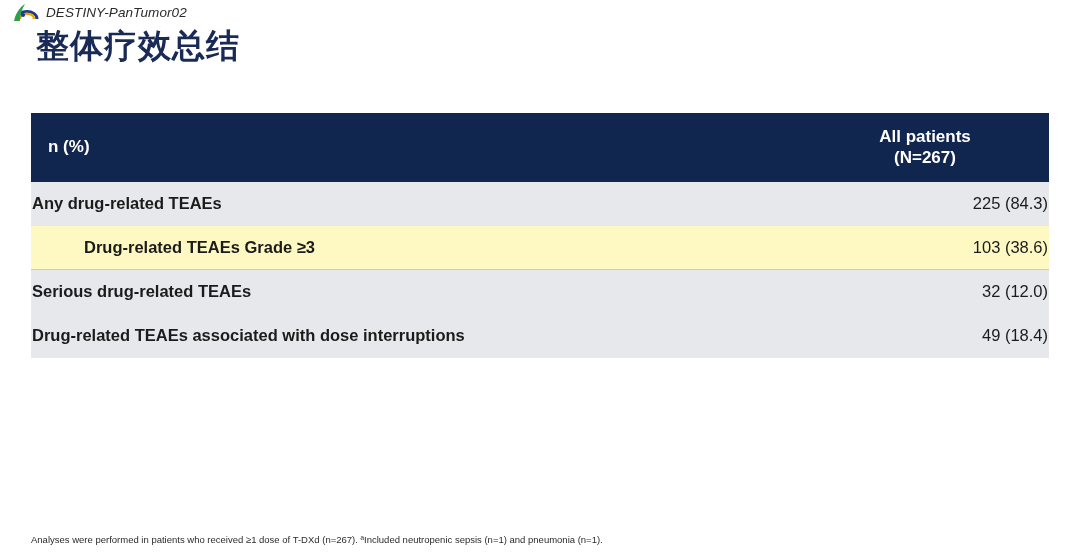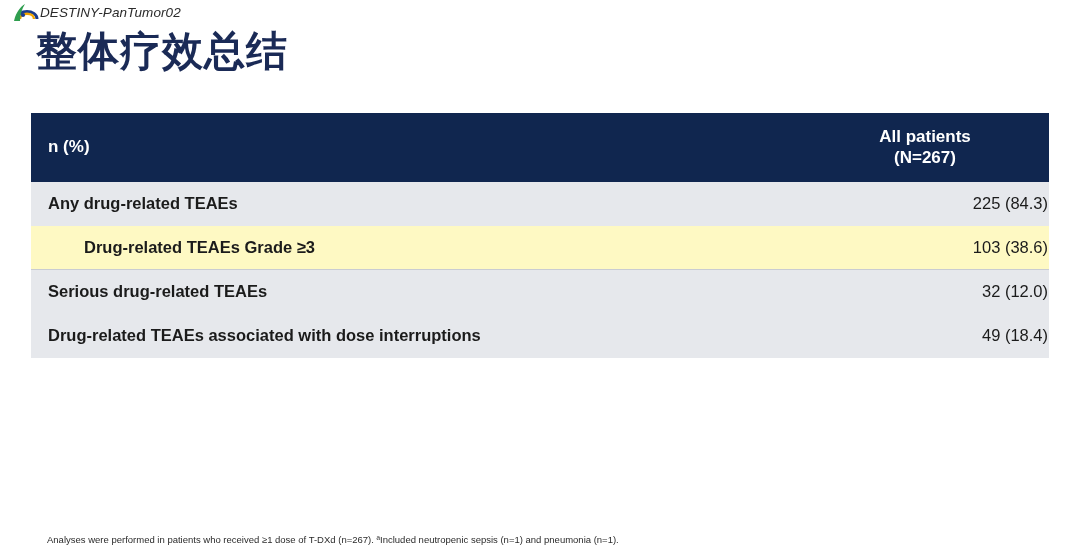--- a/index.html
+++ b/index.html
@@ -21,41 +21,42 @@
     box-sizing: border-box;
   }
 
   
   .study-line {
     position: absolute;
     left: 14px;
     top: 2px;
     display: flex;
     align-items: center;
+    gap: 6px;
   }
   .logo-mark {
     width: 26px;
     height: 20px;
     position: relative;
     flex: 0 0 auto;
   }
   .study-name {
     font-size: 13.5px;
     font-style: italic;
     color: #2b2b2b;
     letter-spacing: 0.1px;
     white-space: nowrap;
   }
 
   
   .slide-title {
     position: absolute;
     left: 36px;
     top: 24px;
-    font-size: 41px;
+    font-size: 33px;
     font-weight: bold;
     color: #1a2a56;
     letter-spacing: 1px;
   }
 
   
   .table-wrap {
     position: absolute;
     left: 31px;
     top: 113px;
@@ -88,21 +89,21 @@
   }
   table.data tbody td {
     font-size: 16.5px;
     color: #1b1b1b;
     height: 44px;
     box-sizing: border-box;
     vertical-align: middle;
   }
   table.data tbody td.label-col {
     font-weight: bold;
-    padding-left: 17px;
+    padding-left: 1px;
   }
   table.data tbody td.label-col.indent {
     padding-left: 53px;
   }
   table.data tbody td.value-col {
     text-align: right;
     font-weight: normal;
   }
   tr.shaded td {
     background: #e6e8ec;
@@ -125,21 +126,20 @@
     position: absolute;
     left: 31px;
     bottom: 8px;
     font-size: 9.5px;
     color: #2b2b2b;
     line-height: 1.45;
     width: 1000px;
   }
   .footnotes div {
     white-space: nowrap;
-    margin-left: 16px;
   }
 </style>
 </head>
 <body>
 
 <div class="slide">
 
   <div class="study-line">
     <span class="logo-mark">
       <svg width="26" height="20" viewBox="0 0 26 20" xmlns="http://www.w3.org/2000/svg">

